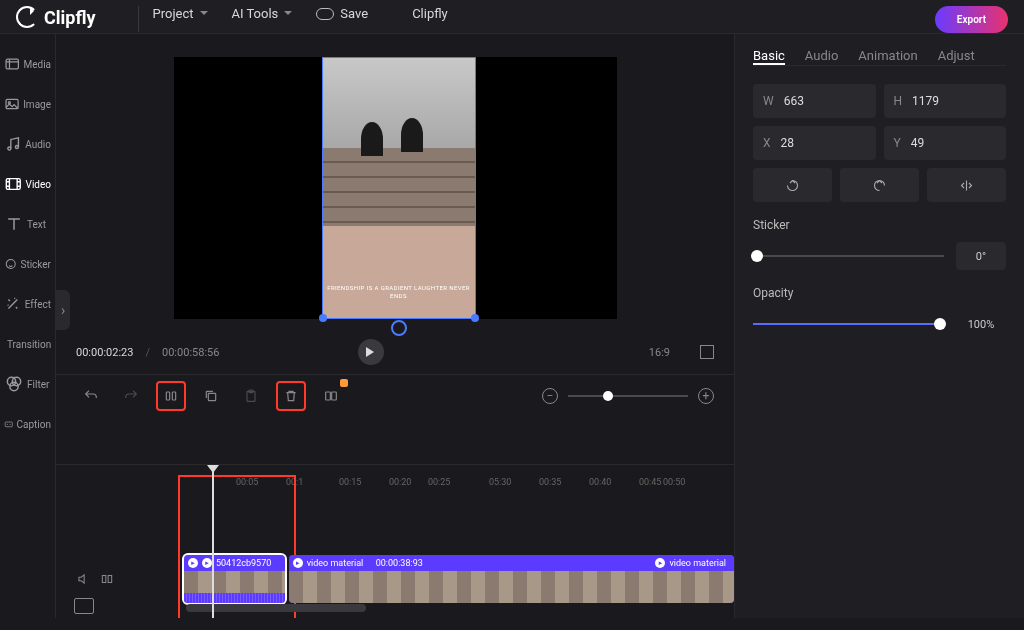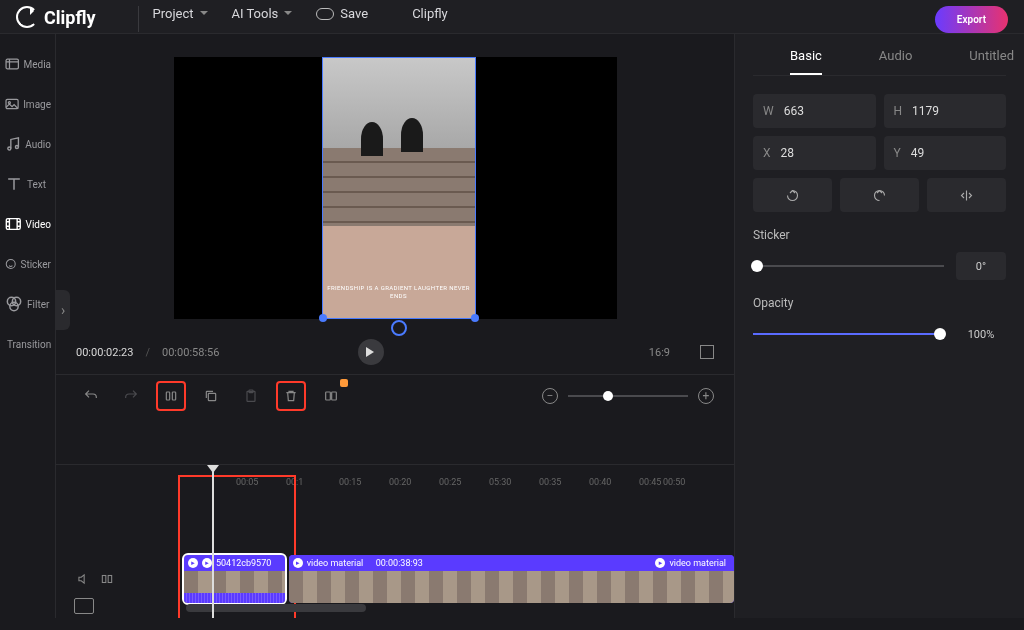--- a/index.html
+++ b/index.html
@@ -69,21 +69,21 @@
 .clip-bar-icon{width:10px;height:10px;background:#fff;border-radius:50%;display:flex;align-items:center;justify-content:center;font-size:7px;color:#5a3bff;}
 .clip-thumbs{height:32px;background:repeating-linear-gradient(90deg,#8a7a70 0 14px,#a89888 14px 28px);position:relative;}
 .clip1{width:104px;}
 .clip1 .clip-thumbs::after{content:'';position:absolute;bottom:0;left:0;right:0;height:10px;background:repeating-linear-gradient(90deg,#5a3bff 0 2px,#7a5bff 2px 3px);}
 .clip1.selected{outline:2px solid #fff;}
 .clip2{width:460px;}
 .clip2 .clip-bar{justify-content:flex-start;}
 .clip2-label2{position:absolute;right:8px;top:0;display:flex;align-items:center;gap:4px;height:16px;font-size:9px;color:#fff;}
 .right-panel{width:290px;background:#1f1f23;border-left:1px solid #2a2a2e;padding:14px 18px;}
 .rp-tabs{display:flex;gap:20px;border-bottom:1px solid #2a2a2e;margin-bottom:18px;}
-.rp-tab{font-size:13px;color:#888;padding-bottom:10px;cursor:pointer;margin-left:37px;}
+.rp-tab{font-size:13px;color:#888;cursor:pointer;}
 .rp-tab.active{color:#fff;border-bottom:2px solid #fff;}
 .rp-row{display:flex;gap:8px;margin-bottom:8px;}
 .rp-field{flex:1;height:34px;background:#2a2a2e;border-radius:4px;display:flex;align-items:center;padding:0 10px;font-size:12px;}
 .rp-field-label{color:#888;margin-right:10px;}
 .rp-field-val{color:#ddd;}
 .rp-icon-btn{flex:1;height:34px;background:#2a2a2e;border-radius:4px;display:flex;align-items:center;justify-content:center;cursor:pointer;color:#aaa;}
 .rp-icon-btn svg{width:15px;height:15px;}
 .rp-section-label{font-size:12px;color:#bbb;margin:16px 0 10px;}
 .slider-row{display:flex;align-items:center;gap:12px;}
 .slider-track{flex:1;height:2px;background:#4a4a4e;position:relative;}
@@ -136,53 +136,66 @@
         <span class="lb-label">Image</span>
       </div>
     <div class="lb-item">
         <svg viewBox="0 0 24 24" fill="none" stroke="currentColor" stroke-width="1.8">
           <path d="M9 18V6l10-2v12"></path>
           <circle cx="7" cy="18" r="2"></circle>
           <circle cx="17" cy="16" r="2"></circle>
         </svg>
         <span class="lb-label">Audio</span>
       </div>
-    <div class="lb-item">
-        <svg viewBox="0 0 24 24" fill="none" stroke="currentColor" stroke-width="1.8">
-          <path d="M5 6h14M12 6v13"></path>
-        </svg>
-        <span class="lb-label">Text</span>
-      </div>
     <div class="lb-item active">
         <svg viewBox="0 0 24 24" fill="none" stroke="currentColor" stroke-width="1.8">
           <rect x="3" y="5" width="18" height="14" rx="2"></rect>
           <path d="M7 5v14M17 5v14M3 9h4M3 15h4M17 9h4M17 15h4"></path>
         </svg>
         <span class="lb-label">Video</span>
       </div>
     <div class="lb-item">
         <svg viewBox="0 0 24 24" fill="none" stroke="currentColor" stroke-width="1.8">
+          <path d="M5 6h14M12 6v13"></path>
+        </svg>
+        <span class="lb-label">Text</span>
+      </div>
+    <div class="lb-item">
+        <svg viewBox="0 0 24 24" fill="none" stroke="currentColor" stroke-width="1.8">
           <circle cx="12" cy="12" r="8"></circle>
           <path d="M9 10h.01M15 10h.01M9 15c1 1 2 1.5 3 1.5s2-.5 3-1.5"></path>
         </svg>
         <span class="lb-label">Sticker</span>
+      </div>
+    <div class="lb-item">
+        <svg viewBox="0 0 24 24" fill="none" stroke="currentColor" stroke-width="1.8">
+          <path d="M6 18L18 6M8 8l-2-2M18 18l-2-2M14 4l1 1M5 13l1 1"></path>
+        </svg>
+        <span class="lb-label">Effect</span>
+      </div>
+    <div class="lb-item">
+        <svg viewBox="0 0 24 24" fill="none" stroke="currentColor" stroke-width="1.8">
+          <path d="M4 6l8 6-8 6zM20 6l-8 6 8 6z"></path>
+        </svg>
+        <span class="lb-label">Transition</span>
       </div>
     <div class="lb-item">
         <svg viewBox="0 0 24 24" fill="none" stroke="currentColor" stroke-width="1.8">
           <circle cx="9" cy="9" r="5"></circle>
           <circle cx="15" cy="9" r="5"></circle>
           <circle cx="12" cy="15" r="5"></circle>
         </svg>
         <span class="lb-label">Filter</span>
       </div>
     <div class="lb-item">
         <svg viewBox="0 0 24 24" fill="none" stroke="currentColor" stroke-width="1.8">
-          <path d="M4 6l8 6-8 6zM20 6l-8 6 8 6z"></path>
-        </svg>
-        <span class="lb-label">Transition</span>
+          <rect x="3" y="7" width="18" height="12" rx="2"></rect>
+          <path d="M7 13h3M14 13h3"></path>
+        </svg>
+        <span class="lb-label">Caption</span>
       </div>
   </div>
   <div class="lb-expand"></div>
 
   <div class="center">
     <div class="preview-area">
       <div class="preview-canvas">
         <div class="preview-clip">
           <div class="fig-sky">
               <div class="fig-person p1"></div>
@@ -258,21 +271,21 @@
         <div class="zoom-btn">+</div>
       </div>
     </div>
 
     <div class="timeline">
       <div class="ruler">
         <span class="ruler-tick" style="left:180px">00:05</span>
         <span class="ruler-tick" style="left:230px">00:1</span>
         <span class="ruler-tick" style="left:283px">00:15</span>
         <span class="ruler-tick" style="left:333px">00:20</span>
-        <span class="ruler-tick" style="left:383px">00:25</span>
+        <span class="ruler-tick" style="left:372px">00:25</span>
         <span class="ruler-tick" style="left:433px">05:30</span>
         <span class="ruler-tick" style="left:483px">00:35</span>
         <span class="ruler-tick" style="left:533px">00:40</span>
         <span class="ruler-tick" style="left:583px">00:45</span>
         <span class="ruler-tick" style="left:607px">00:50</span>
 
       </div>
       <div class="tracks-left">
         <div class="track-ctrl">
           <svg viewBox="0 0 24 24" fill="none" stroke="currentColor" stroke-width="1.8">
@@ -308,21 +321,21 @@
       </div>
       <div class="bottom-scrollbar"></div>
       <div class="bottom-icon"></div>
     </div>
   </div>
 
   <div class="right-panel">
     <div class="rp-tabs">
       <div class="rp-tab active">Basic</div>
       <div class="rp-tab">Audio</div>
-      <div class="rp-tab">Untitled</div>
+      <div class="rp-tab">Animation</div>
       <div class="rp-tab">Adjust</div>
     </div>
     <div class="rp-row">
       <div class="rp-field">
           <span class="rp-field-label">W</span>
           <span class="rp-field-val">663</span>
         </div>
       <div class="rp-field">
           <span class="rp-field-label">H</span>
           <span class="rp-field-val">1179</span>

